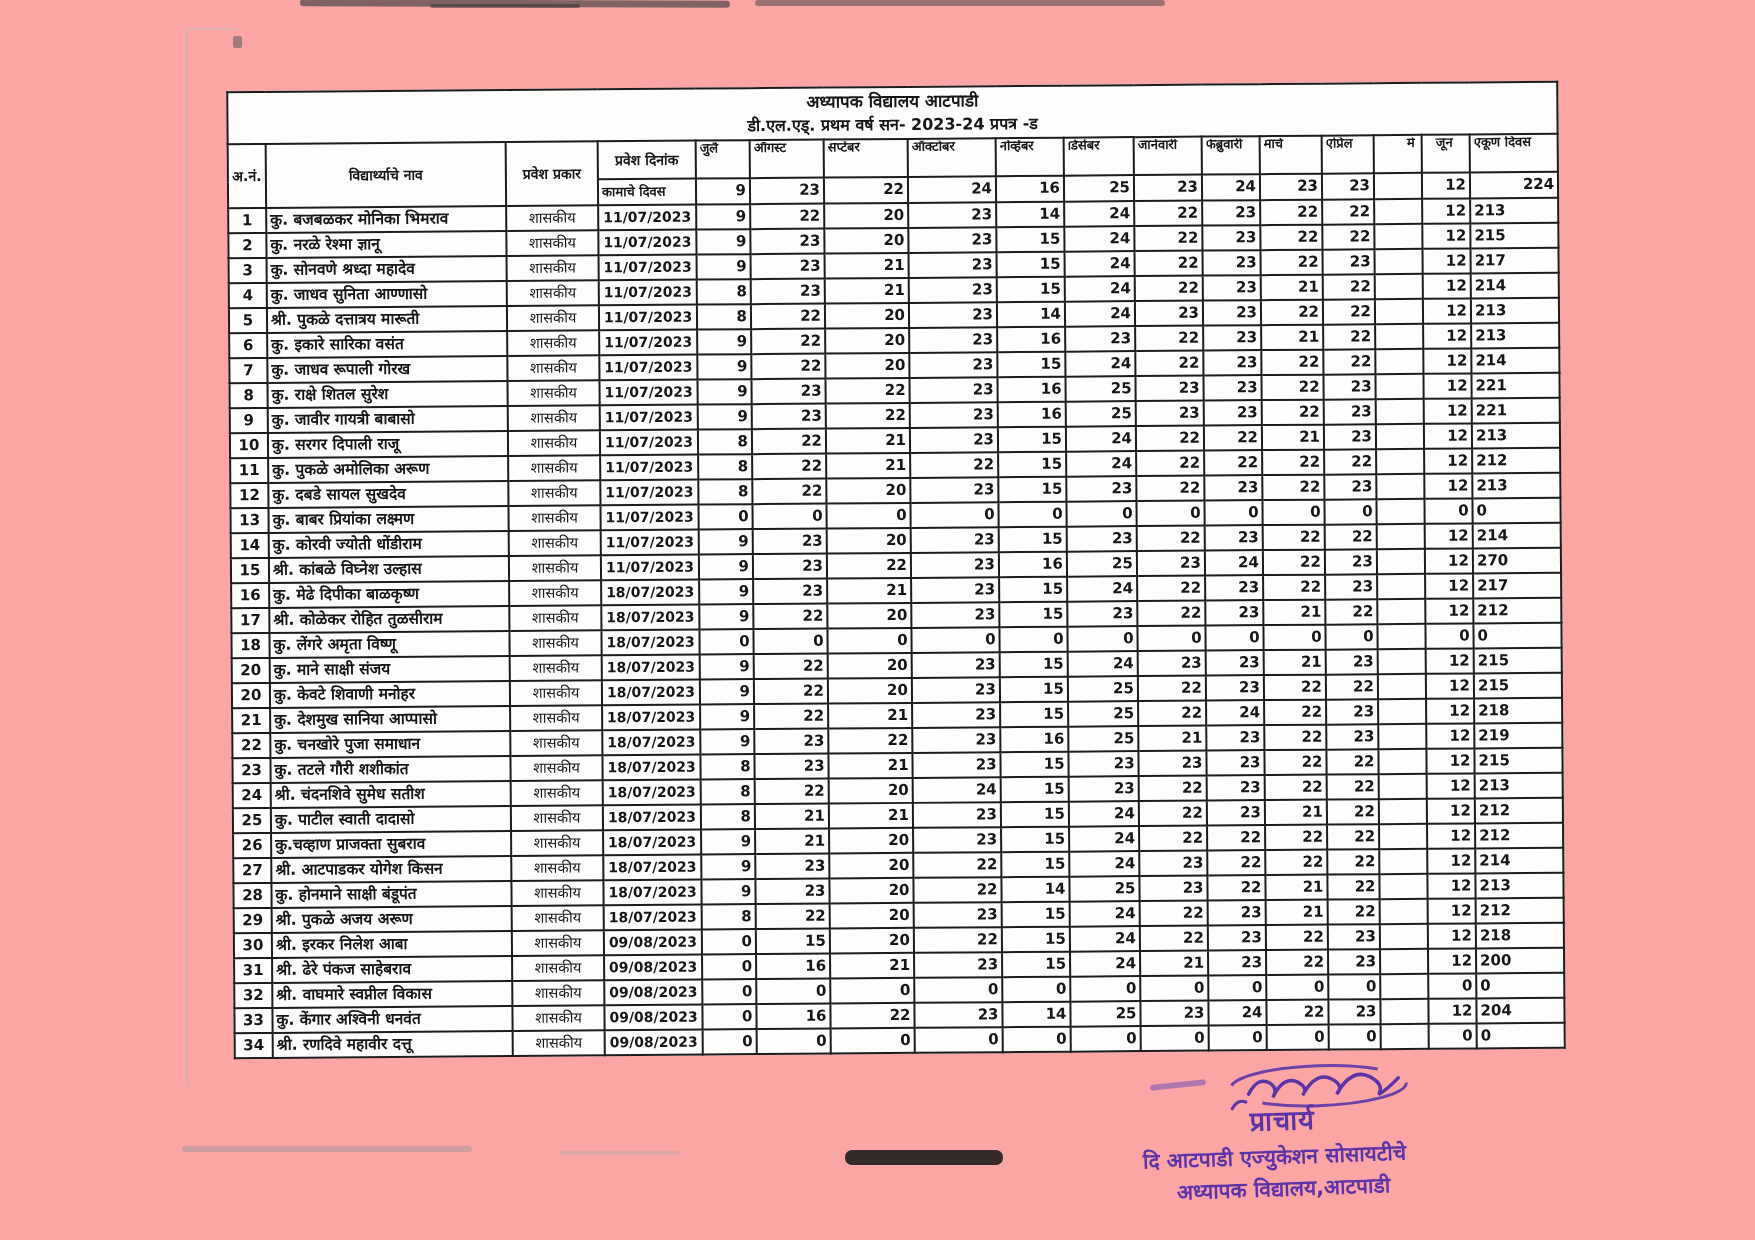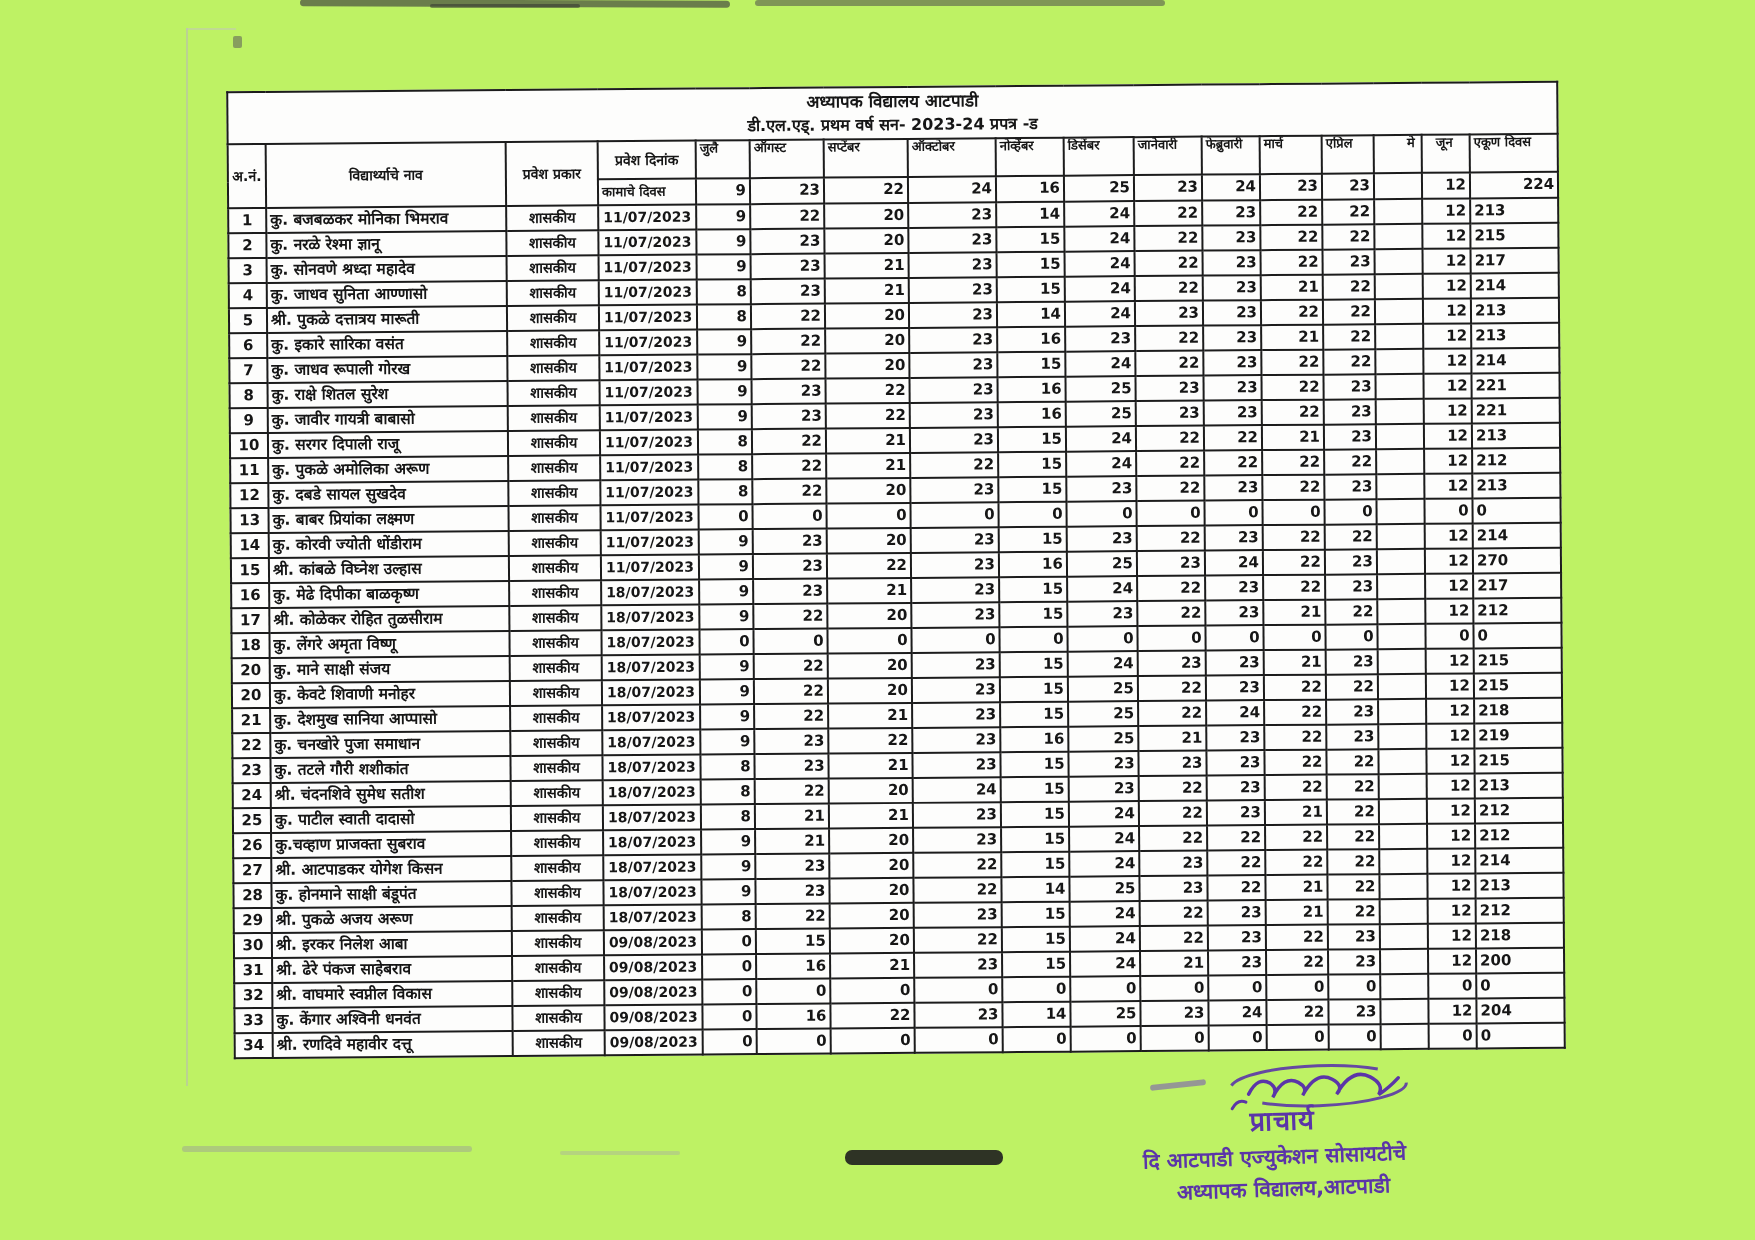--- a/index.html
+++ b/index.html
@@ -2,21 +2,21 @@
 <html><head>
 <meta charset="utf-8">
 <style>
   html,body{margin:0;padding:0;}
   body{
     width:1755px;height:1240px;position:relative;overflow:hidden;
     background:#ffffff;
     font-family:"DejaVu Sans",sans-serif;
     color:#161616;
   }
-  .scan-page{position:absolute;inset:0;background:#bef264;}
+  .scan-page{position:absolute;inset:0;background:#fca5a5;}
 
   
   .art{position:absolute;pointer-events:none;}
   .smudge-top-1{left:300px;top:0;width:430px;height:7px;background:#3d3d3d;opacity:.65;border-radius:4px;transform:rotate(.2deg);}
   .smudge-top-2{left:755px;top:0;width:410px;height:6px;background:#4a4a4a;opacity:.55;border-radius:4px;}
   .smudge-top-3{left:430px;top:4px;width:150px;height:4px;background:#2e2e2e;opacity:.5;border-radius:3px;}
   .edge-left{left:186px;top:28px;width:2px;height:1058px;background:#b8b8b8;opacity:.55;}
   .edge-top{left:186px;top:28px;width:50px;height:2px;background:#c2c2c2;opacity:.5;}
   .corner-mark{left:233px;top:36px;width:9px;height:12px;background:#5a5a5a;opacity:.55;border-radius:2px;}
   .smudge-bot-1{left:182px;top:1146px;width:290px;height:6px;background:#9a9a9a;opacity:.45;border-radius:3px;}
@@ -29,28 +29,28 @@
   table.register{border-collapse:collapse;table-layout:fixed;width:1330px;background:#fdfdfc;}
   table.register th,table.register td{
     border:2px solid #1c1c1c;overflow:hidden;white-space:nowrap;
     padding:0 3px;line-height:1.15;
   }
   .title-cell{border:2px solid #1c1c1c;height:50px;text-align:center;vertical-align:middle;}
   .title-l1{font-size:17px;font-weight:bold;}
   .title-l2{font-size:16px;font-weight:bold;margin-top:4px;}
   thead th{font-weight:bold;background:#fdfdfc;}
   .h-main{font-size:14px;height:36px;text-align:center;}
-  .h-month{font-size:13px;text-align:left;padding-left:4px;vertical-align:top;padding-top:3px;}
+  .h-month{font-size:13px;text-align:left;padding-left:4px;vertical-align:top;padding-top:3px;border-radius:12px;}
   .h-name{text-align:center;}
   .wd-label{font-size:13px;font-weight:bold;text-align:left;padding-left:6px;height:24px;margin-left:12px;}
   .wd-val{font-size:15px;font-weight:bold;text-align:right;padding-right:7px;height:24px;}
   tbody td{height:23px;}
   .c-no{text-align:center;font-weight:bold;font-size:15px;}
   .c-name{text-align:left;font-size:15.5px;font-weight:600;padding-left:7px;}
-  .c-type{text-align:center;font-size:14.5px;font-weight:700;}
+  .c-type{text-align:center;font-size:14.5px;font-weight:400;}
   .c-date{text-align:center;font-size:14px;font-weight:bold;}
   .c-num{text-align:right;font-size:15px;font-weight:bold;padding-right:7px;}
   .c-total{font-size:15px;font-weight:bold;padding-right:8px;}
 
   
   .stamp{position:absolute;left:1130px;top:1062px;width:360px;color:#5b35a8;transform:rotate(-2deg);}
   .stamp .sig{display:block;margin-left:95px;}
   .stamp-line1{font-size:27px;font-weight:bold;margin:-14px 0 0 120px;letter-spacing:1px;}
   .stamp-line2{font-size:21px;font-weight:bold;margin:4px 0 0 12px;}
   .stamp-line3{font-size:21px;font-weight:bold;margin:4px 0 0 45px;}

